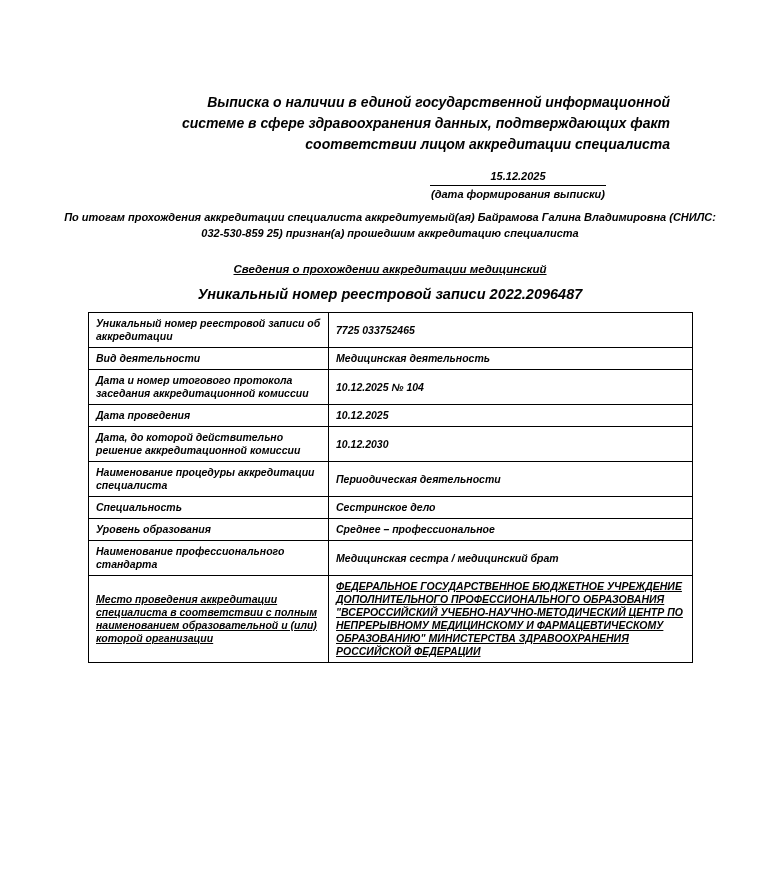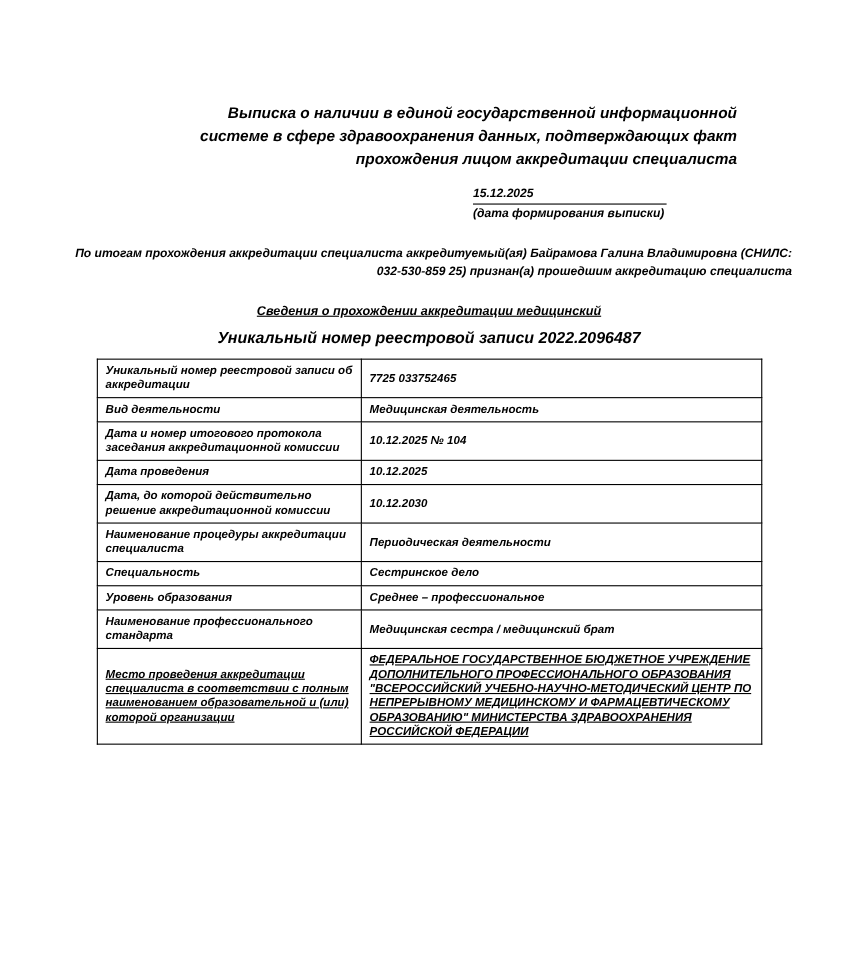--- a/index.html
+++ b/index.html
@@ -21,37 +21,37 @@
     text-align: right;
     font-size: 14px;
     line-height: 21px;
     width: 560px;
     margin: 0 auto;
   }
   .date-block {
     width: 176px;
     margin-left: 430px;
     margin-top: 14px;
-    text-align: left;
+    text-align: center;
     font-size: 11px;
   }
   .date-value {
     line-height: 15px;
     padding-bottom: 1px;
   }
   .date-caption {
     border-top: 1.5px solid #000;
     line-height: 14px;
     padding-top: 1px;
     white-space: nowrap;
   }
   .intro {
-    margin: 22px auto 0 auto;
+    margin: 8px auto 0 auto;
     width: 660px;
-    text-align: right;
+    text-align: center;
     font-size: 11px;
     line-height: 16px;
   }
   .section-heading {
     margin-top: 21px;
     text-align: center;
     font-size: 11.5px;
     line-height: 14px;
     text-decoration: underline;
   }
@@ -81,21 +81,21 @@
   tr.row-xl td    { height: 84px; vertical-align: middle; text-decoration: underline; }
 </style>
 </head>
 <body>
 
 <div class="doc">
 
   <div class="doc-title">
     <div>Выписка о наличии в единой государственной информационной</div>
     <div>системе в сфере здравоохранения данных, подтверждающих факт</div>
-    <div>прохождения лицом аккредитации специалиста</div>
+    <div>соответствии лицом аккредитации специалиста</div>
   </div>
 
   <div class="date-block">
     <div class="date-value">15.12.2025</div>
     <div class="date-caption">(дата формирования выписки)</div>
   </div>
 
   <div class="intro">По итогам прохождения аккредитации специалиста аккредитуемый(ая) Байрамова Галина Владимировна (СНИЛС: 032-530-859 25) признан(а) прошедшим аккредитацию специалиста</div>
 
   <div class="section-heading">Сведения о прохождении аккредитации медицинский</div>

